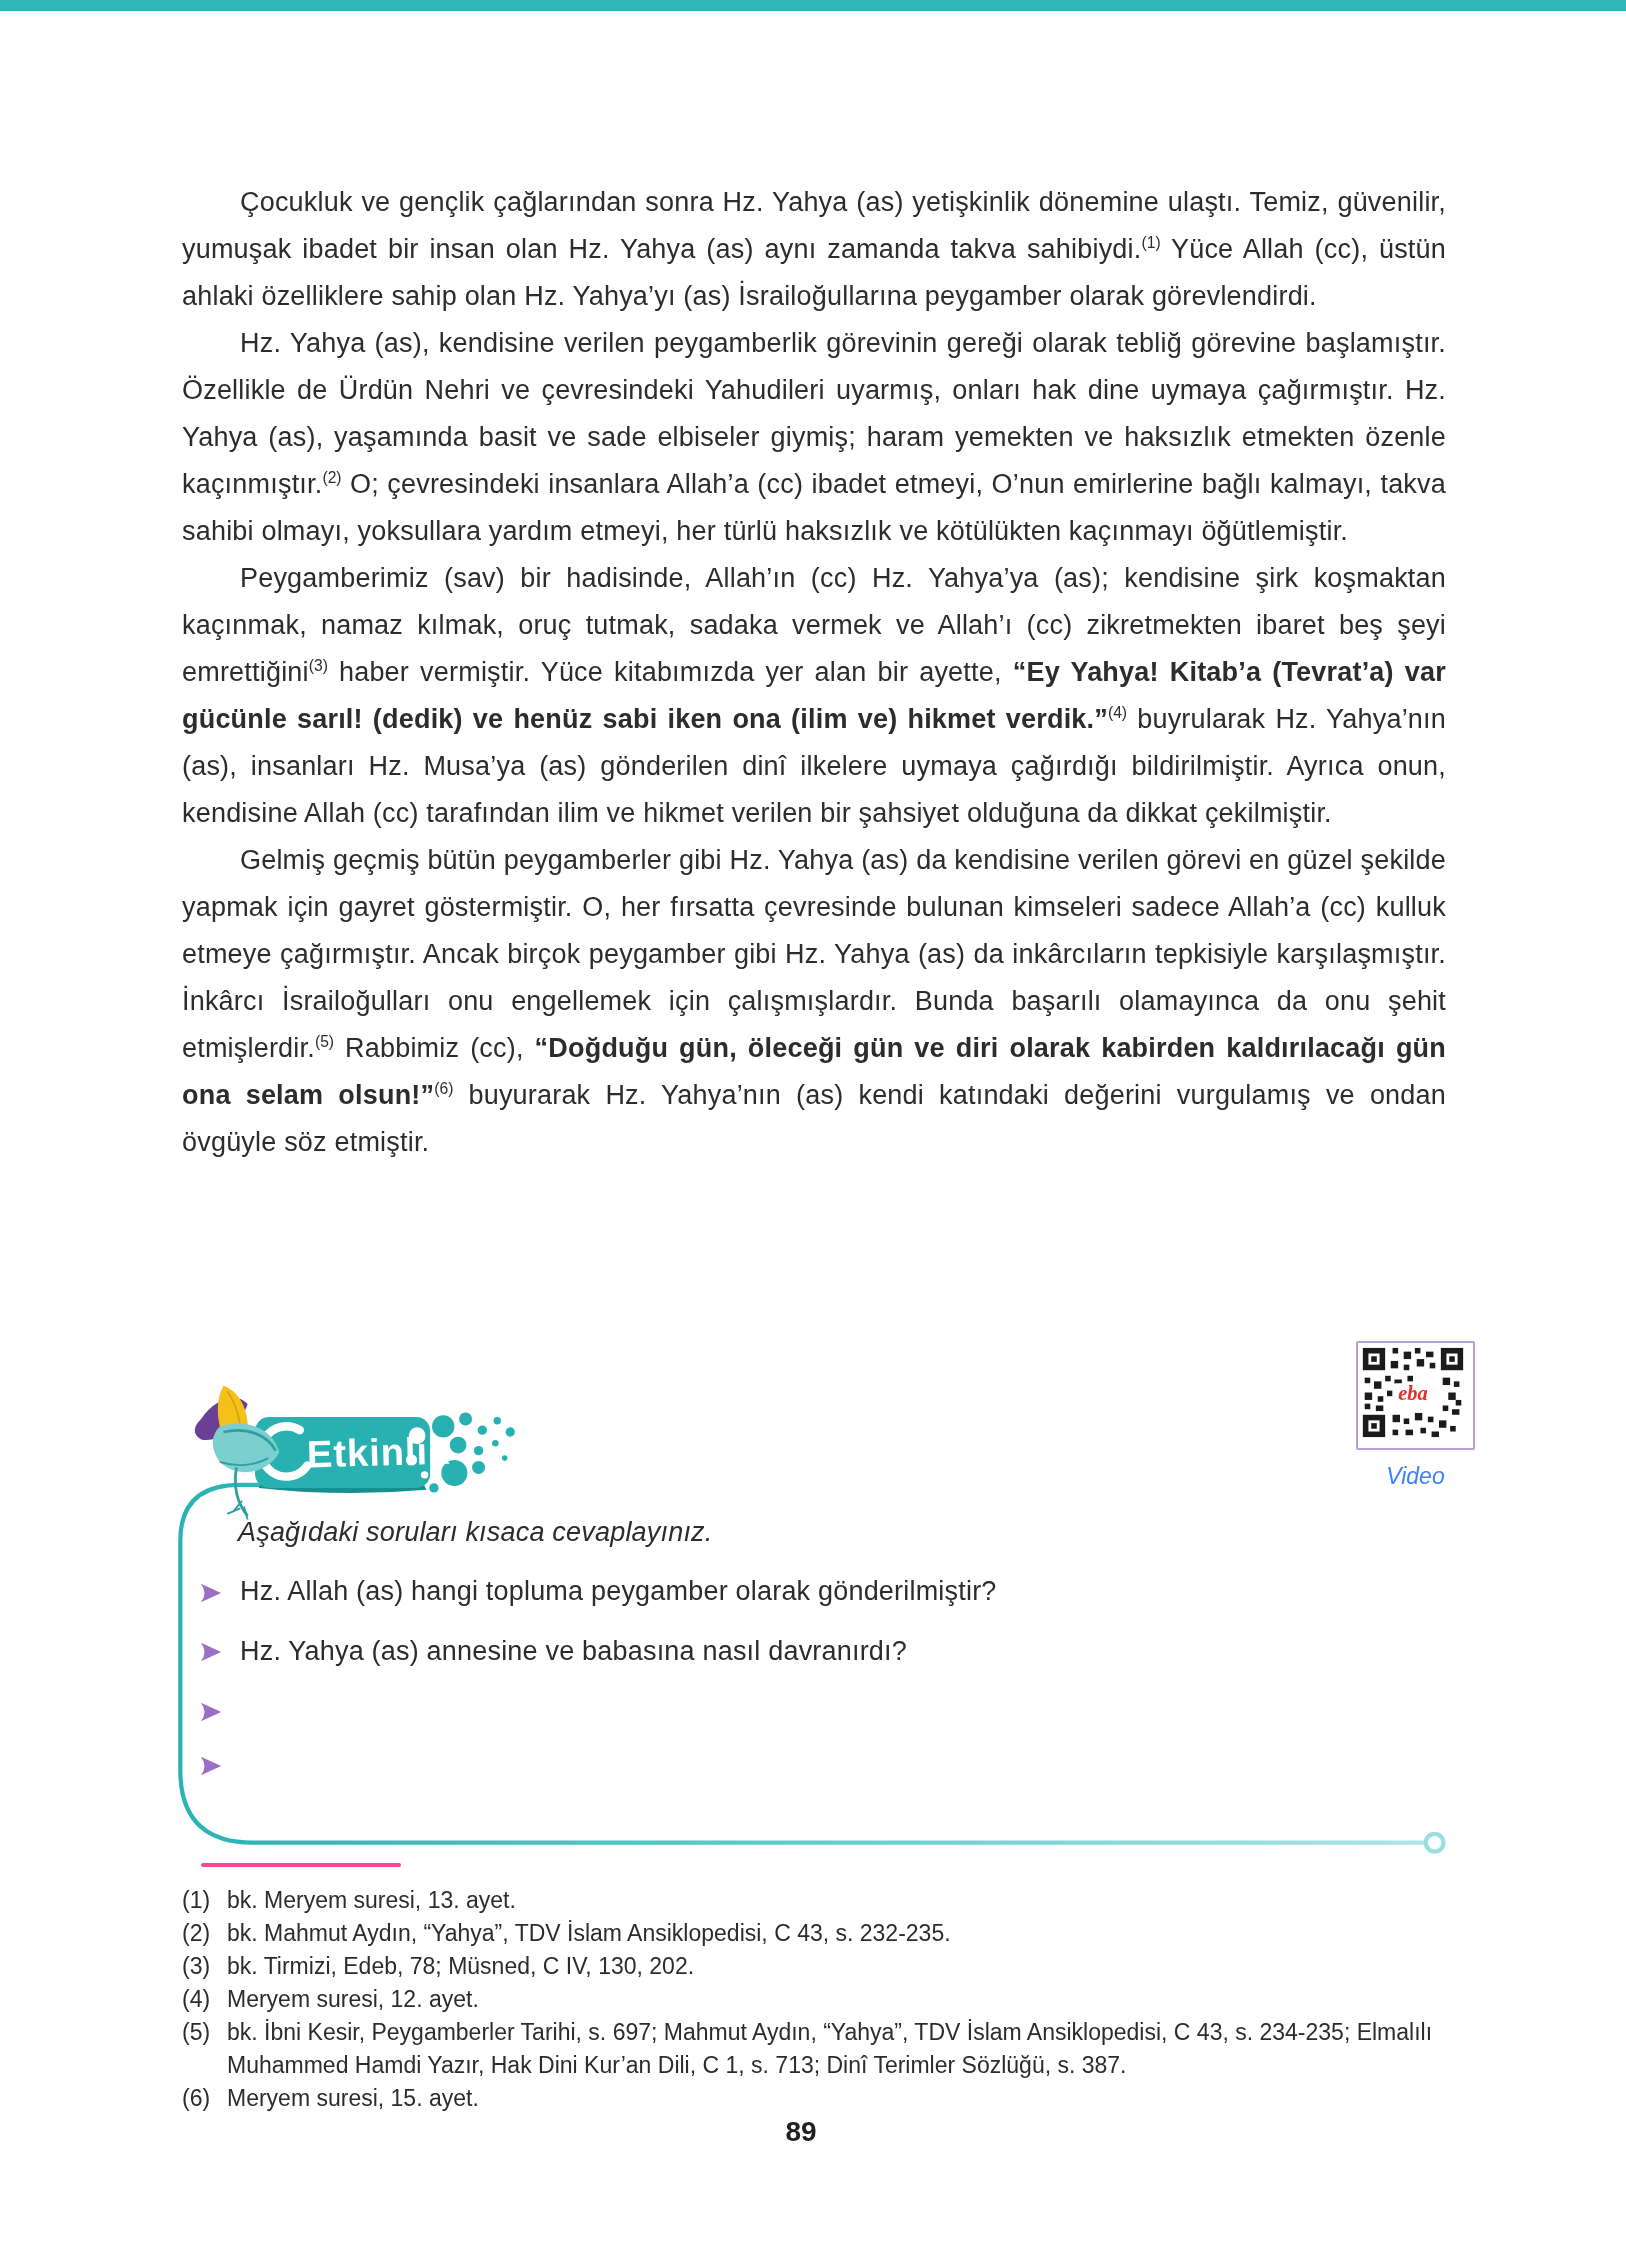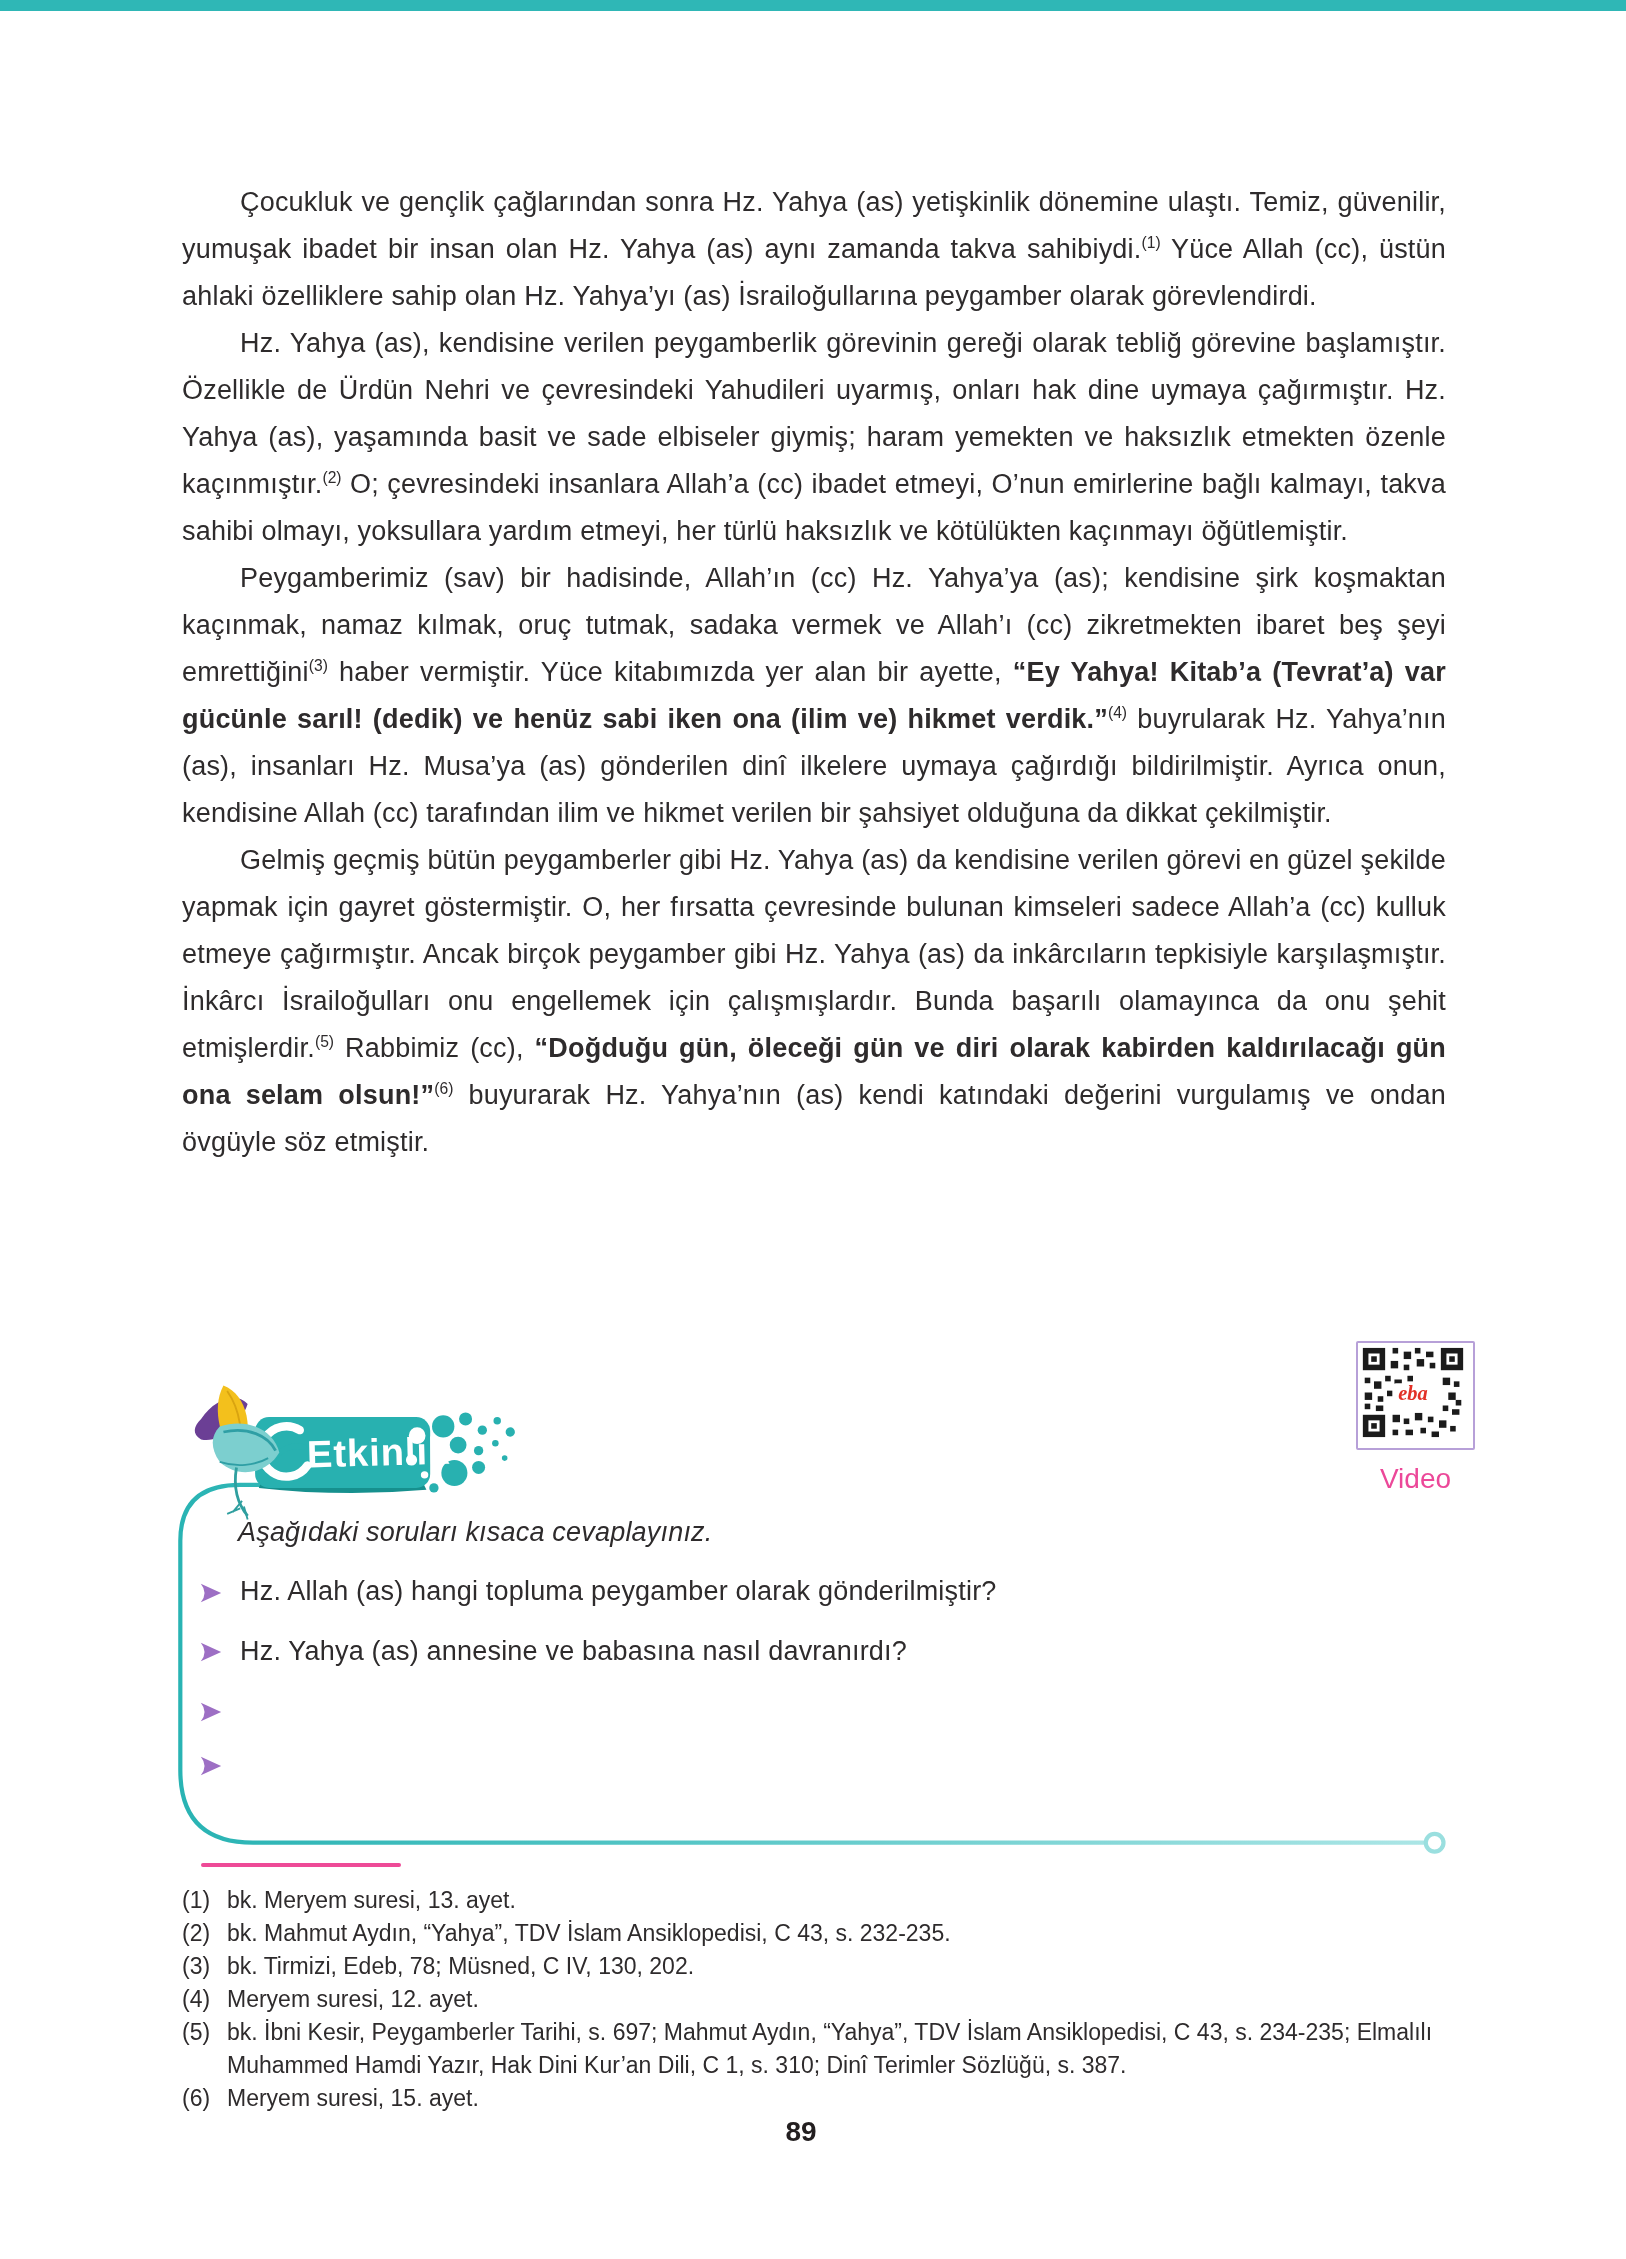--- a/index.html
+++ b/index.html
@@ -43,22 +43,23 @@
     width:110px;height:99px;
     margin:0 auto;
     border:2.8px solid #b7a0d8;
     border-radius:2px;
     background:#ffffff;
     padding:2.8px;
   }
   .qr-frame svg{display:block;width:104px;height:93px;}
   .qr-caption{
     margin-top:13px;
-    font-size:28px;
-    color:#ec4899;
+    font-size:23px;
+    font-style:italic;
+    color:#3b82f6;
   }
   
   .activity-outline{
     position:absolute;left:171px;top:1479px;width:1286px;height:377px;
   }
   .activity-logo{
     position:absolute;left:158px;top:1378px;width:373px;height:149px;
   }
   .activity-content{
     position:absolute;left:182px;top:1514px;width:1221px;
@@ -296,21 +297,21 @@
     <span class="fn-text">bk. Tirmizi, Edeb, 78; Müsned, C IV, 130, 202.</span>
   </div>
 
   <div class="fn-row">
     <span class="fn-marker">(4)</span>
     <span class="fn-text">Meryem suresi, 12. ayet.</span>
   </div>
 
   <div class="fn-row">
     <span class="fn-marker">(5)</span>
-    <span class="fn-text">bk. İbni Kesir, Peygamberler Tarihi, s. 697; Mahmut Aydın, “Yahya”, TDV İslam Ansiklopedisi, C 43, s. 234-235; Elmalılı Muhammed Hamdi Yazır, Hak Dini Kur’an Dili, C 1, s. 310; Dinî Terimler Sözlüğü, s. 387.</span>
+    <span class="fn-text">bk. İbni Kesir, Peygamberler Tarihi, s. 697; Mahmut Aydın, “Yahya”, TDV İslam Ansiklopedisi, C 43, s. 234-235; Elmalılı Muhammed Hamdi Yazır, Hak Dini Kur’an Dili, C 1, s. 713; Dinî Terimler Sözlüğü, s. 387.</span>
   </div>
 
   <div class="fn-row">
     <span class="fn-marker">(6)</span>
     <span class="fn-text">Meryem suresi, 15. ayet.</span>
   </div>
 </div>
   </div>
 
   <div class="page-number">89</div>

